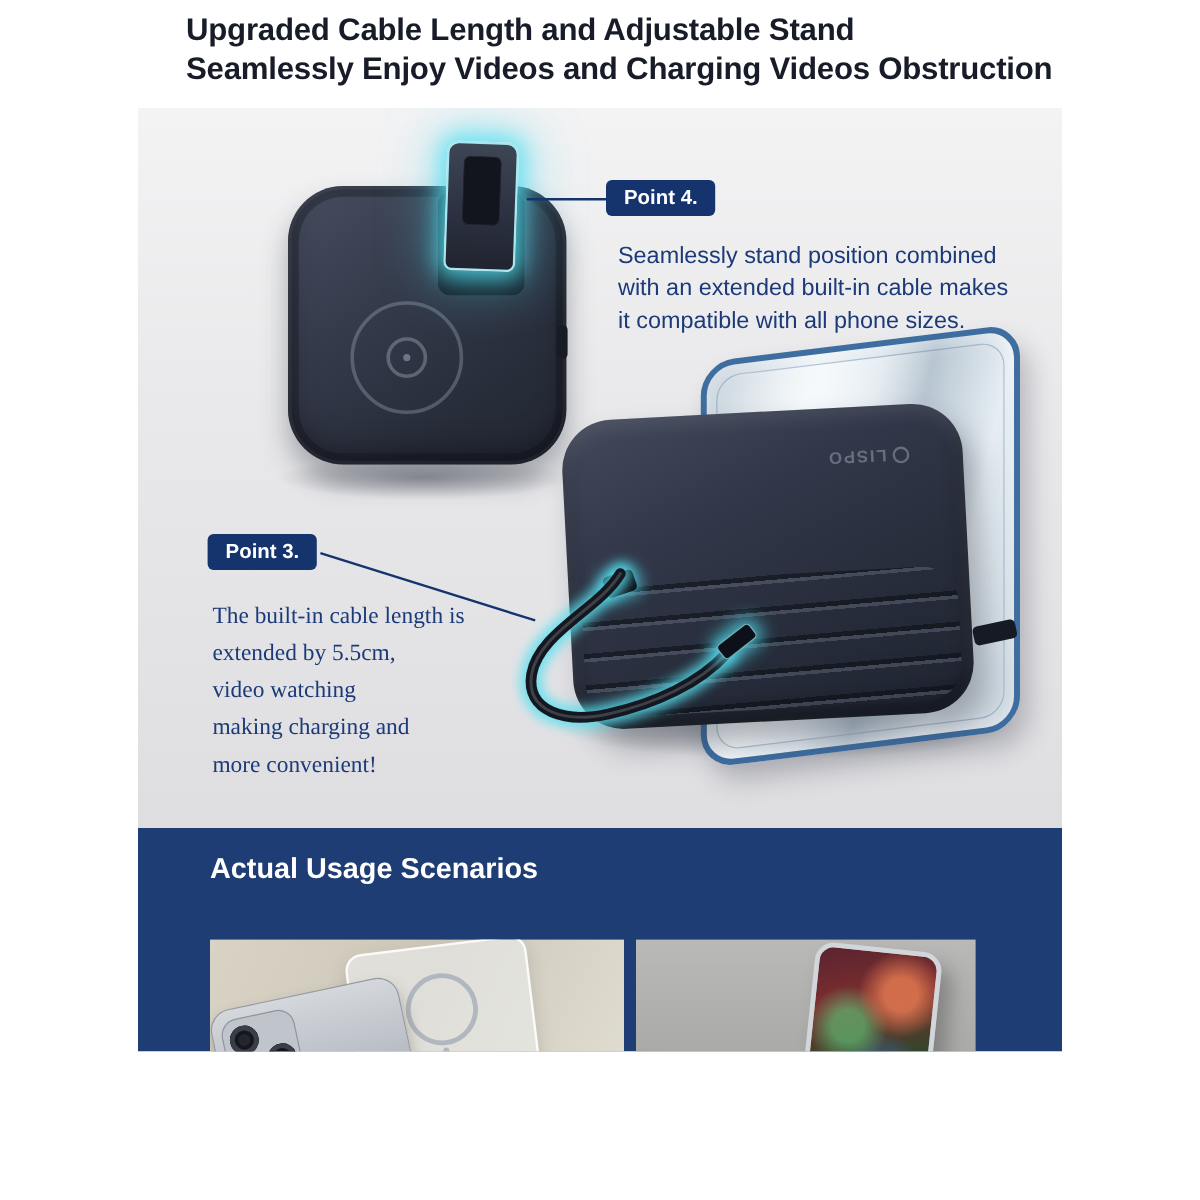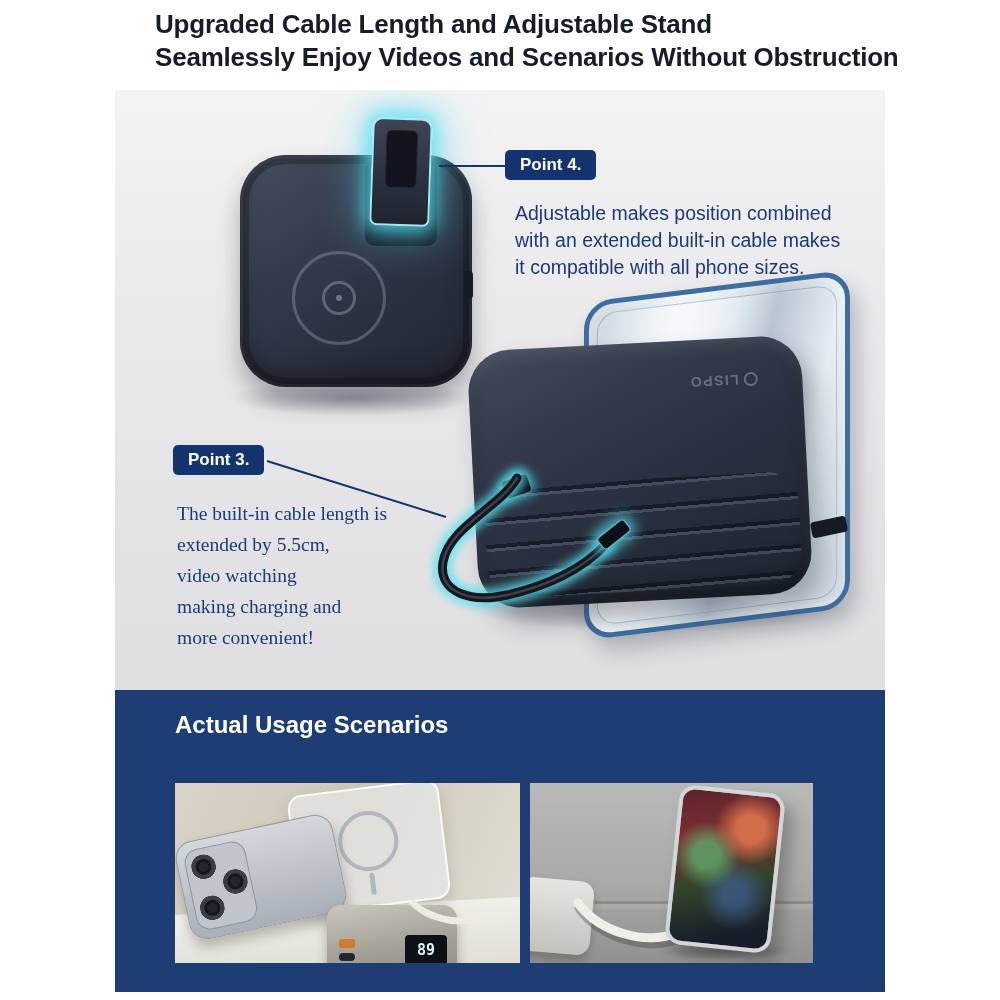--- a/index.html
+++ b/index.html
@@ -1,18 +1,18 @@
 <!DOCTYPE html>
 <html><head>
 <meta charset="utf-8">
 <style>
   * { margin:0; padding:0; box-sizing:border-box; }
   html,body { background:#fff; }
   body { width:1000px; height:1000px; font-family:"Liberation Sans", sans-serif; }
-  .canvas { position:relative; width:1000px; height:1000px; background:#fff; overflow:hidden; }
+  .canvas { position:relative; width:1000px; height:876px; background:#fff; overflow:hidden; }
 
   
   .header { position:absolute; left:155px; top:8px; }
   .title { font-size:26px; font-weight:700; color:#181c28; line-height:33px; letter-spacing:-0.2px; }
 
   
   .hero { position:absolute; left:115px; top:90px; width:770px; height:600px;
           background:linear-gradient(180deg,#f3f3f4 0%,#e9e9eb 40%,#e2e2e5 80%,#dedee1 100%); overflow:hidden; }
 
   
@@ -130,21 +130,21 @@
                 linear-gradient(165deg,#5a2430 0%,#7e2e2e 30%,#31452a 58%,#171e2a 88%);
               box-shadow:10px 10px 16px rgba(50,50,48,.35); }
 </style>
 </head>
 <body>
 
 <div class="canvas">
 
   <div class="header">
     <div class="title">Upgraded Cable Length and Adjustable Stand</div>
-    <div class="title">Seamlessly Enjoy Videos and Scenarios Without Obstruction</div>
+    <div class="title">Seamlessly Enjoy Videos and Charging Videos Obstruction</div>
   </div>
 
   <div class="hero">
 
     <div class="pb1">
       <div class="pb1-shadow"></div>
       <div class="pb1-body">
         <div class="pb1-ring">
           <div class="pb1-ring-inner">
             <div class="pb1-ring-dot"></div>
@@ -187,21 +187,21 @@
       <div class="connector2"></div>
     </div>
 
     <svg class="ann-lines" width="770" height="600">
       <line x1="324" y1="76" x2="390" y2="76" stroke="#15346e" stroke-width="2"></line>
       <line x1="152" y1="371" x2="331" y2="427" stroke="#15346e" stroke-width="2"></line>
     </svg>
 
     <div class="badge badge1">Point 4.</div>
     <div class="para para1">
-      <div>Adjustable makes position combined</div>
+      <div>Seamlessly stand position combined</div>
       <div>with an extended built-in cable makes</div>
       <div>it compatible with all phone sizes.</div>
     </div>
 
     <div class="badge badge2">Point 3.</div>
     <div class="para para2">
       <div>The built-in cable length is</div>
       <div>extended by 5.5cm,</div>
       <div>video watching</div>
       <div>making charging and</div>

